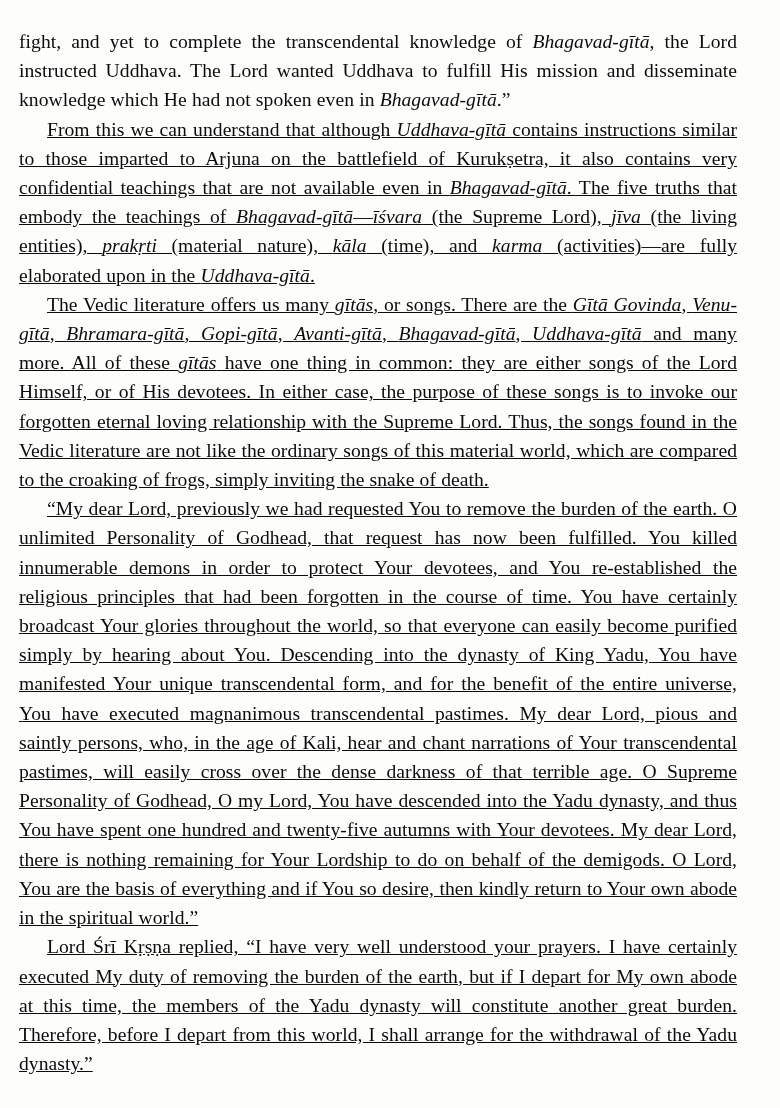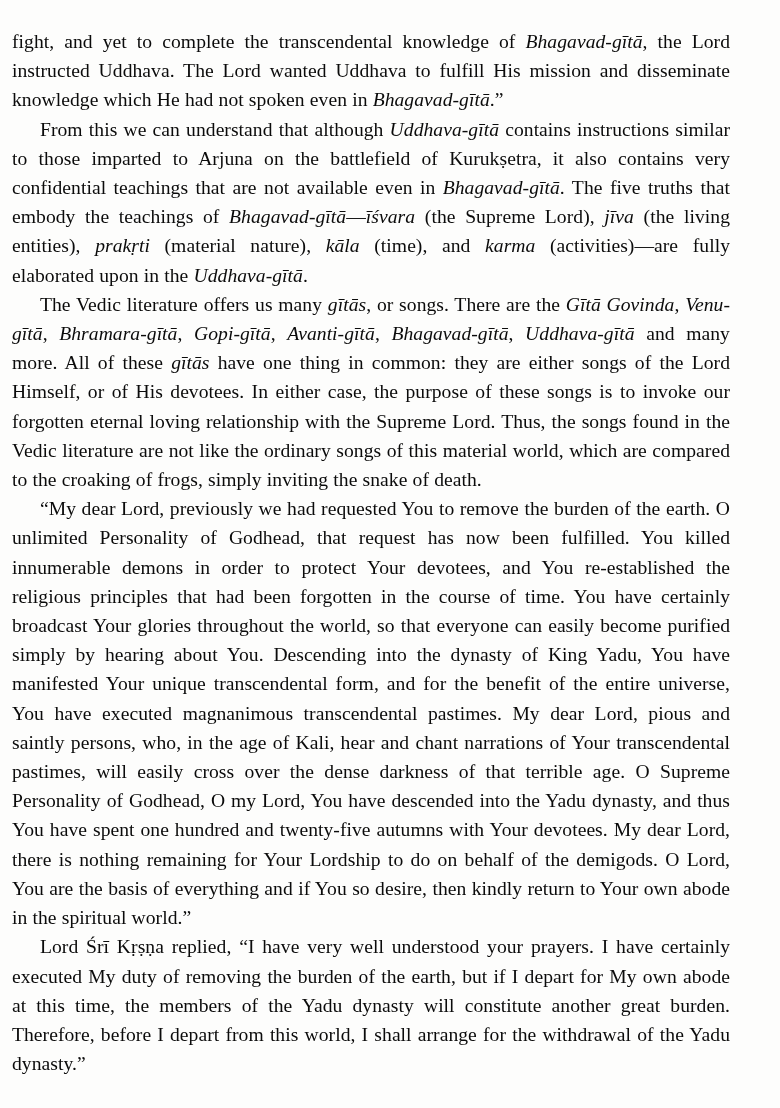--- a/index.html
+++ b/index.html
@@ -14,37 +14,38 @@
     font-family: "Liberation Serif", "DejaVu Serif", serif;
     color: #0b0b0b;
     -webkit-font-smoothing: antialiased;
   }
   #page {
     position: relative;
     width: 780px;
     height: 1108px;
     background: #fdfdfc;
     box-sizing: border-box;
-    padding: 27px 30px 0 12px;
+    padding: 27px 30px 0 19px;
   }
   #textblock {
     width: 718px;
   }
   p.para {
     margin: 0;
     text-align: justify;
     text-justify: inter-word;
     font-size: 19.6px;
     line-height: 29.2px;
     letter-spacing: 0.05px;
     word-spacing: 0.2px;
     hyphens: none;
   }
   p.para.indent {
     text-indent: 28px;
+    text-decoration: underline;
   }
   p.para.cont {
     text-indent: 0;
   }
   em {
     font-style: italic;
   }
   
 </style>
 </head>

